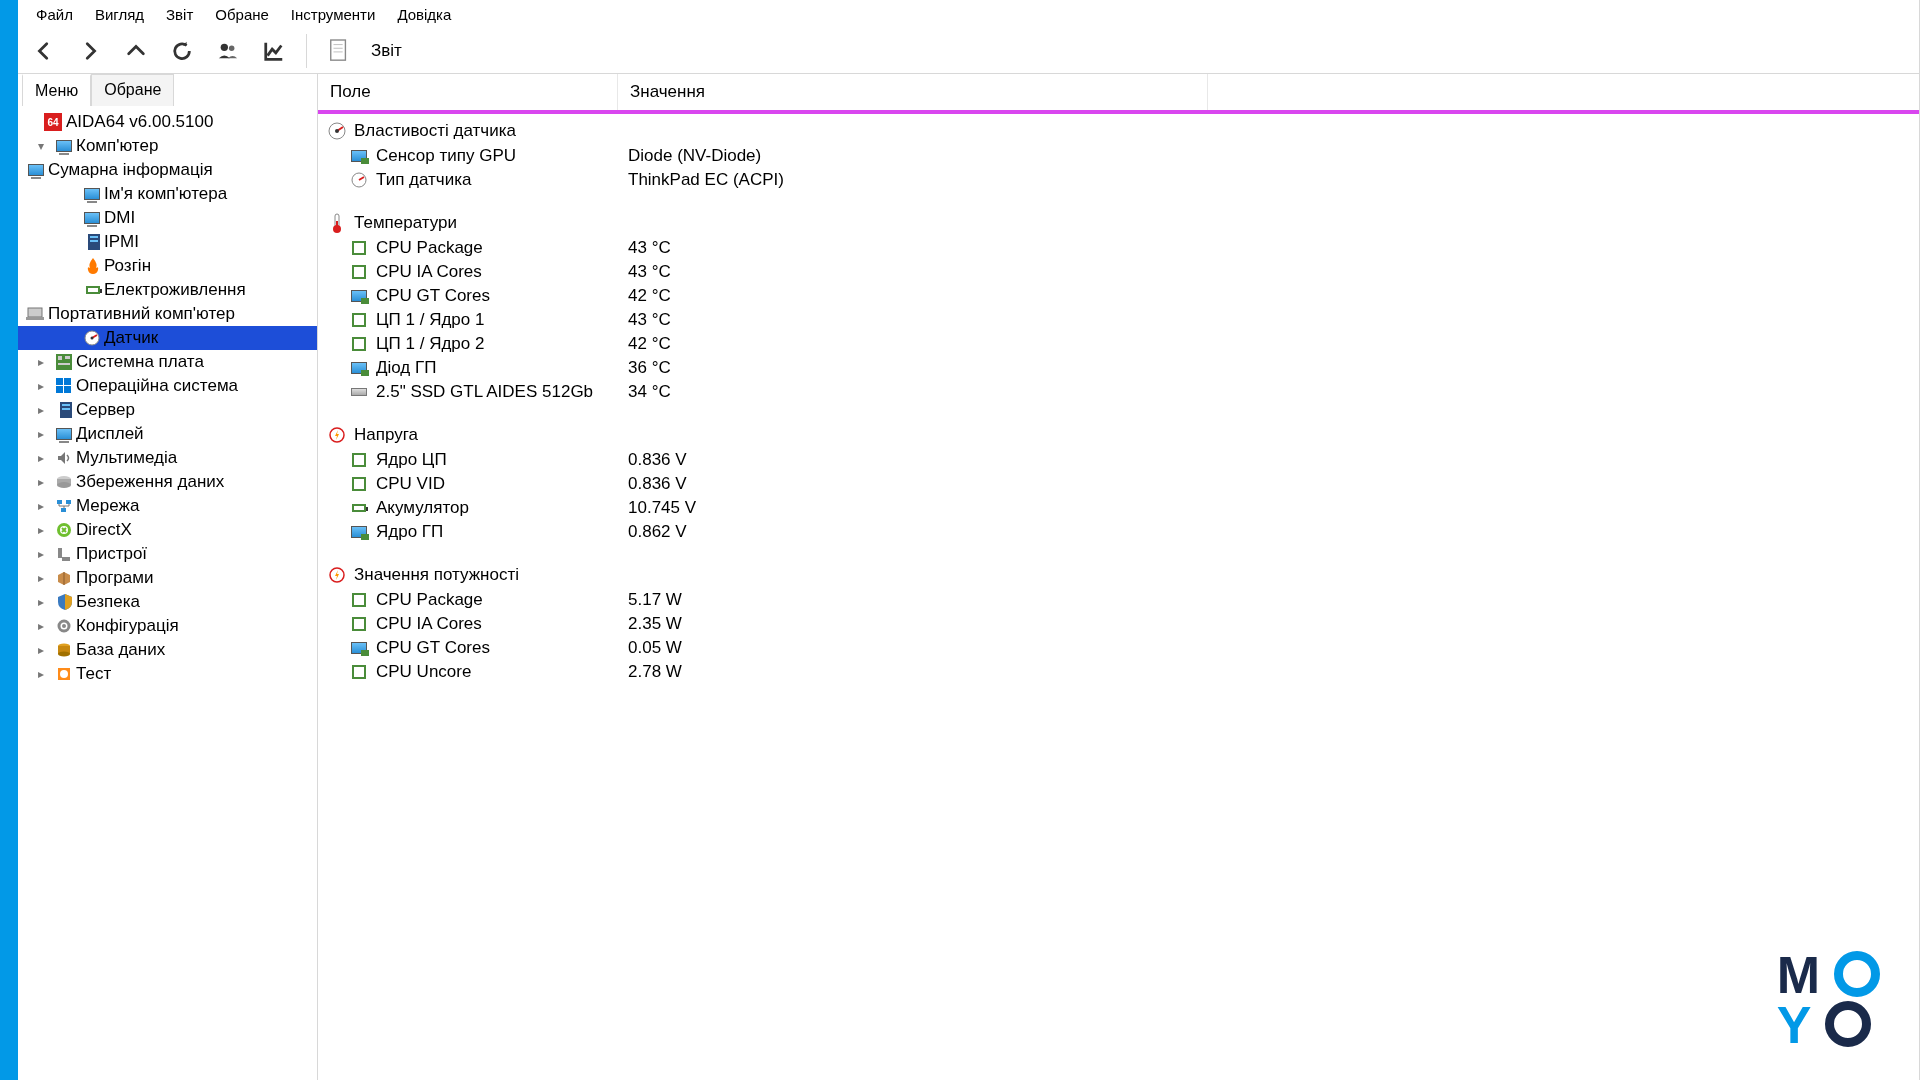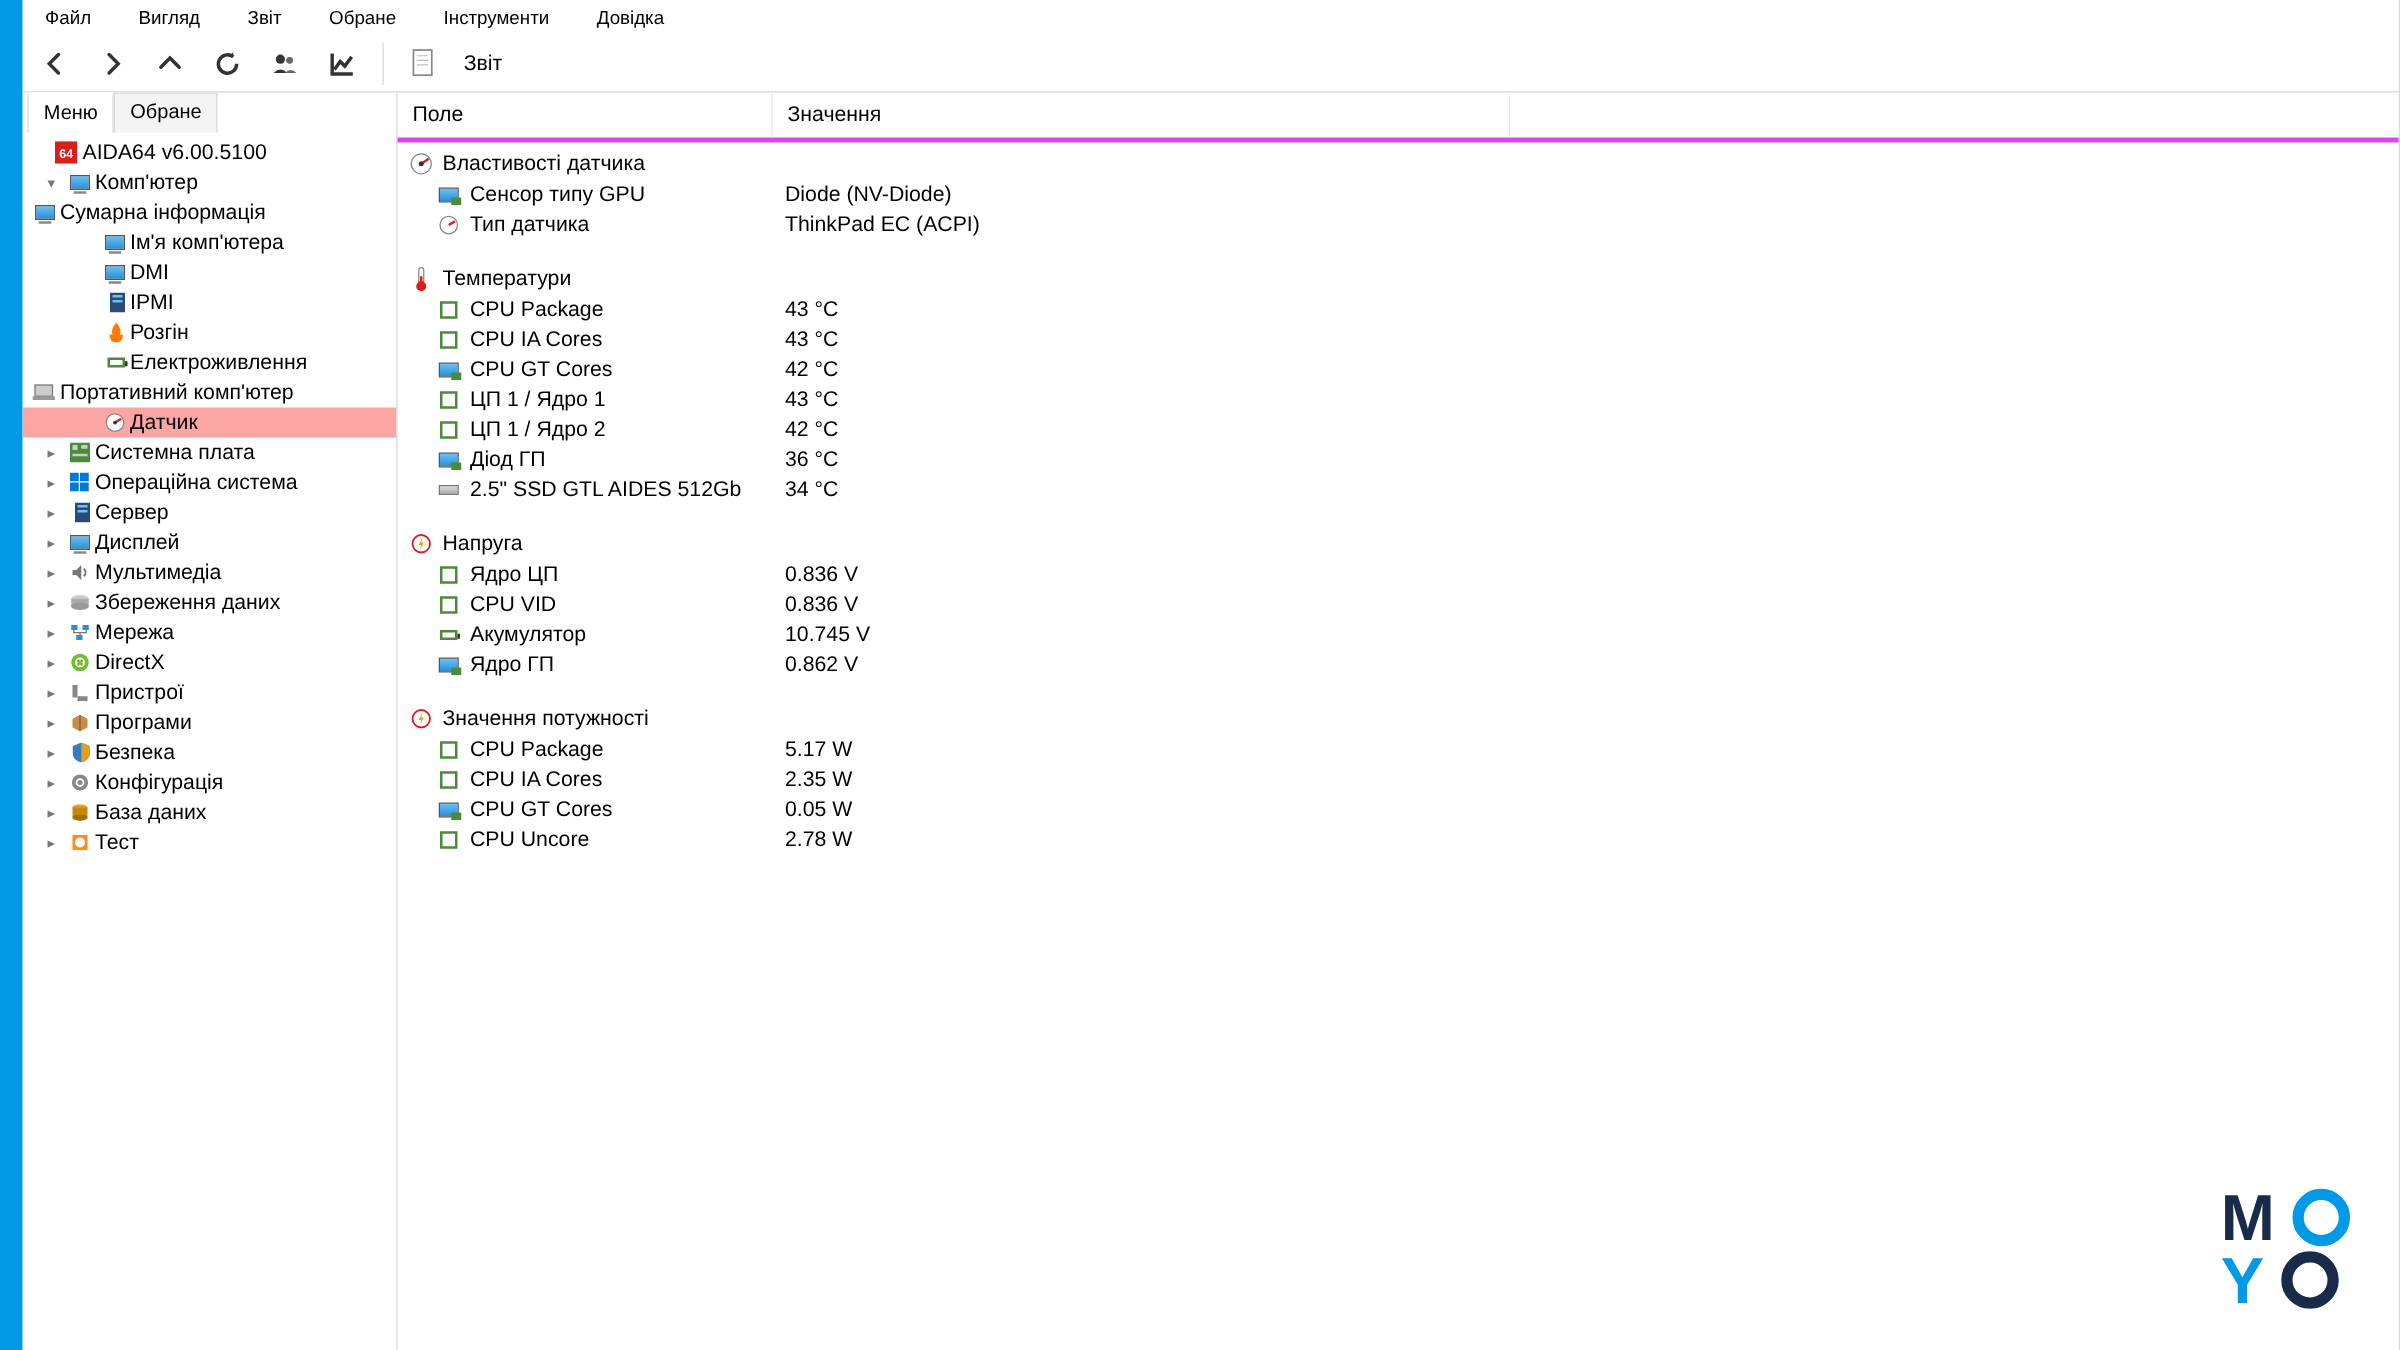--- a/index.html
+++ b/index.html
@@ -1,34 +1,34 @@
 <!DOCTYPE html>
 <html><head>
 <meta charset="utf-8">
 <style>
 * { box-sizing: border-box; margin: 0; padding: 0; }
 body { font-family: Tahoma, sans-serif; font-size: 15px; background: #fff; color: #000; overflow: hidden; }
 .root { display: flex; width: 1920px; height: 1080px; }
 .bluebar { width: 18px; background: #0299e7; }
 .app { flex: 1; display: flex; flex-direction: column; border-right: 1px solid #d8d8d8; }
-.menubar { display: flex; padding: 2px 8px; gap: 18px; }
+.menubar { display: flex; padding: 2px 8px; gap: 2px; }
 .menubar .mi { padding: 4px 10px; cursor: default; }
 .toolbar { display: flex; align-items: center; padding: 4px 8px; gap: 10px; border-bottom: 1px solid #d8d8d8; }
 .toolbar .tbtn { width: 36px; height: 36px; display: flex; align-items: center; justify-content: center; }
 .toolbar .sep { width: 1px; height: 34px; background: #d8d8d8; margin: 0 4px; }
 .toolbar .report-lbl { font-size: 17px; margin-left: 4px; }
 .main { display: flex; flex: 1; overflow: hidden; }
 .leftpane { width: 300px; border-right: 1px solid #d8d8d8; display: flex; flex-direction: column; }
 .tabs { display: flex; padding-left: 4px; }
 .tab { padding: 6px 12px; border: 1px solid #d8d8d8; border-bottom: none; font-size: 16px; }
 .tab.active { background: #fff; border-top: 2px solid #fff; }
 .tab.inactive { background: #f4f4f4; }
 .tree { flex: 1; overflow-y: auto; padding: 4px 0; font-size: 17px; }
 .tree-row { display: flex; align-items: center; padding: 2px 4px; cursor: default; white-space: nowrap; }
-.tree-row.sel { background: #fca5a5; }
+.tree-row.sel { background: #1d4ed8; }
 .tree-row .chv { width: 18px; text-align: center; color: #777; font-size: 12px; }
 .tree-row .ico { width: 22px; height: 18px; display: inline-flex; align-items: center; justify-content: flex-end; margin-right: 4px; }
 .tree-row .lbl {}
 .rightpane { flex: 1; display: flex; flex-direction: column; }
 .cols { display: flex; border-bottom: 4px solid #d946ef; font-size: 17px; }
 .colh { padding: 8px 12px; }
 .colh.c1 { width: 300px; border-right: 1px solid #e8e8e8; }
 .colh.c2 { flex: 0 0 590px; border-right: 1px solid #e8e8e8; }
 .content { flex: 1; overflow-y: auto; padding: 4px 0; font-size: 17px; }
 .section-header { display: flex; align-items: center; padding: 3px 8px; }

